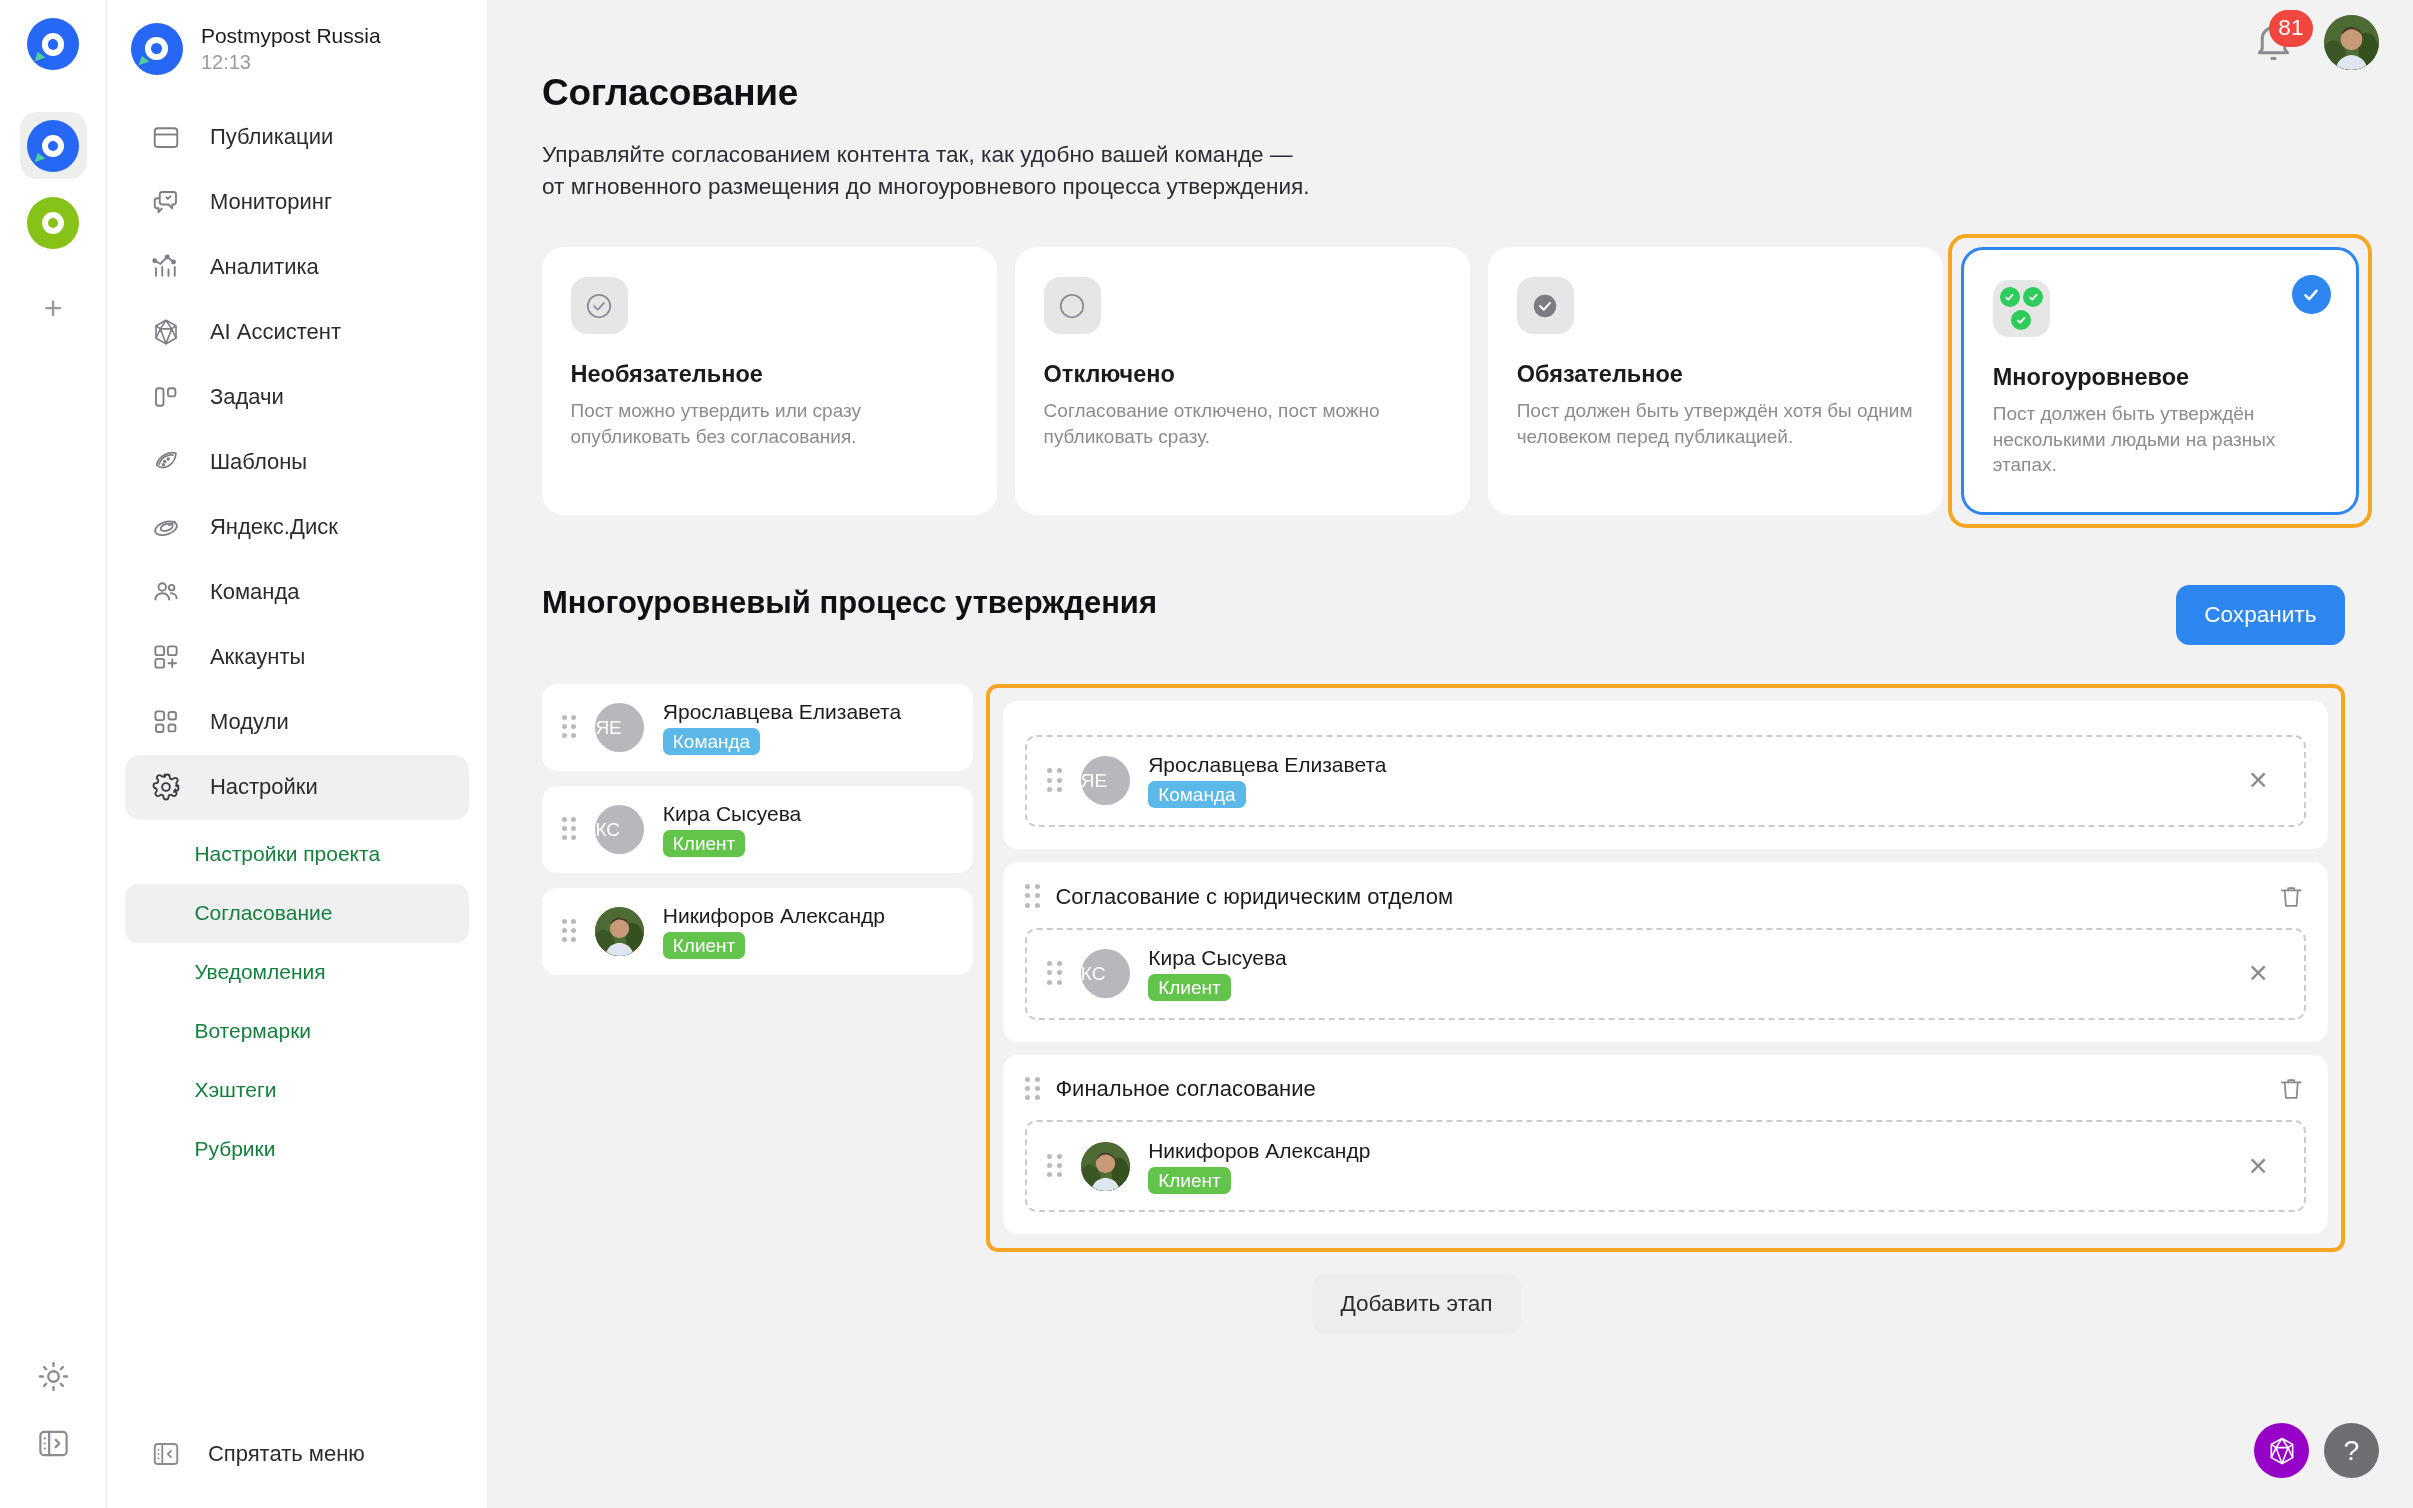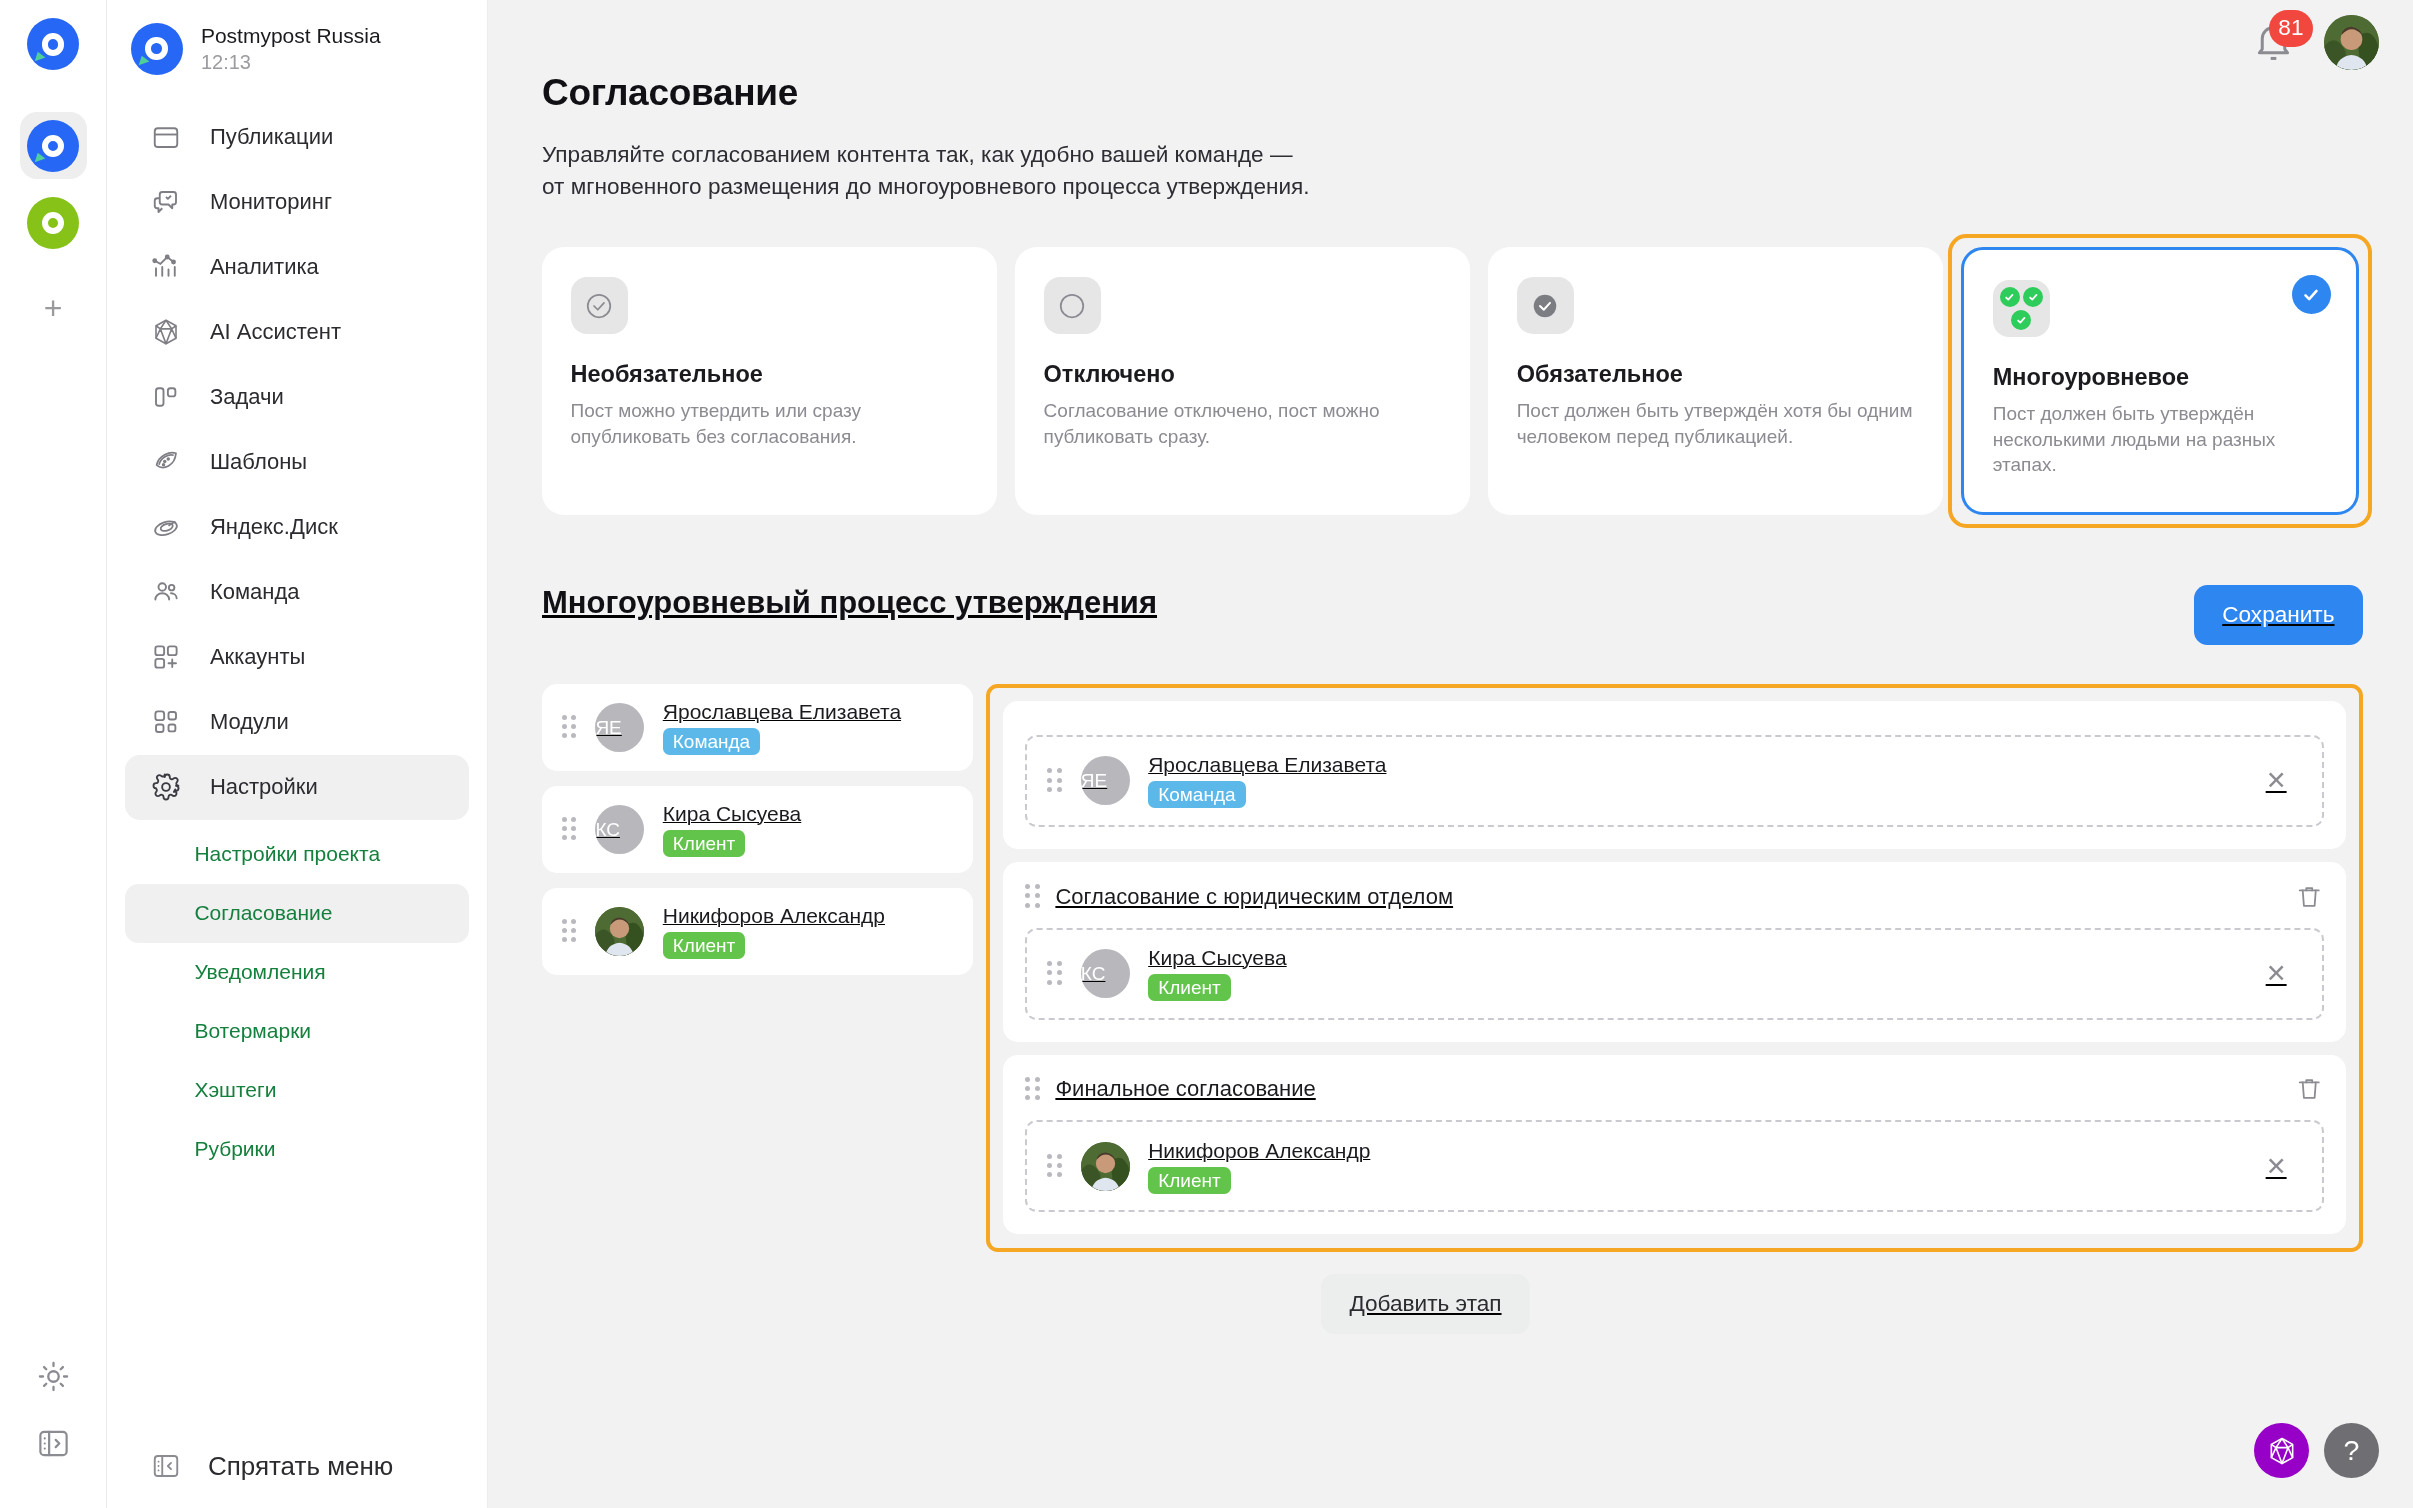--- a/index.html
+++ b/index.html
@@ -74,24 +74,24 @@
 
   .subnav { padding: 5px 18.4px 0 18.4px; }
   .sub-item {
     display: flex; align-items: center; height: 59px;
     border-radius: 13.4px; padding-left: 69px;
     color: #15803d; font-size: 21px; cursor: pointer;
   }
   .sub-item.active { background: #f0f0f1; }
 
   .hide-menu {
-    position: absolute; left: 18.4px; bottom: 10px; right: 18.4px;
+    position: absolute; left: 18.4px; bottom: 22px; right: 18.4px;
     display: flex; align-items: center; gap: 25px;
     height: 64px; border-radius: 13.4px; padding-left: 23.5px;
-    color: #2b2b30; font-size: 26px; cursor: pointer;
+    color: #2b2b30; font-size: 22px; cursor: pointer;
   }
   .sidebar-fade {
     position:absolute; left:0; right:0; bottom:99px; height:59px;
     background: linear-gradient(to bottom, rgba(255,255,255,0), #ffffff);
     pointer-events:none;
   }
 
   
   .main { flex: 1; height: 1508px; position: relative; padding: 0 0 0 0; overflow: hidden; }
   .topbar {
@@ -134,21 +134,21 @@
   .card-title { margin-top: 27px; font-size: 23.5px; font-weight: 700; color: #1a1a1f; }
   .card-desc { margin-top: 10px; font-size: 19px; line-height: 1.35; color: #8b8b92; }
   .check-dot {
     position: absolute; top: 25px; right: 25px; width: 39px; height: 39px;
     border-radius: 50%; background: #2e86f0; display: flex; align-items: center; justify-content: center;
   }
   .tri-check { display: grid; grid-template-columns: 20px 20px; gap: 3.4px; justify-items: center; }
   .gchk { width: 20px; height: 20px; border-radius: 50%; background: #2ecc5a; display:flex; align-items:center; justify-content:center; }
   .gchk.third { grid-column: 1 / span 2; }
 
-  .sec2 { margin-top: 70px; padding-right: 50px; text-decoration: underline; }
+  .sec2 { margin-top: 70px; padding-right: 68px; }
   .sec2-head { display: flex; align-items: flex-start; justify-content: space-between; }
   .h2 { font-size: 31px; font-weight: 700; color: #111115; }
   .sec2-sub { margin-top: 22px; font-size: 22.6px; color: #2d2d33; }
   .btn-save {
     background: #2e86f0; color: #fff; border: none; border-radius: 13.4px;
     font-size: 22.6px; padding: 17px 28.5px; cursor: pointer; font-family: inherit;
   }
 
   .builder { display: flex; gap: 0; margin-top: 39px; position: relative; }
   .people-col { width: 444px; flex: 0 0 444px; padding-right: 13.4px; }

